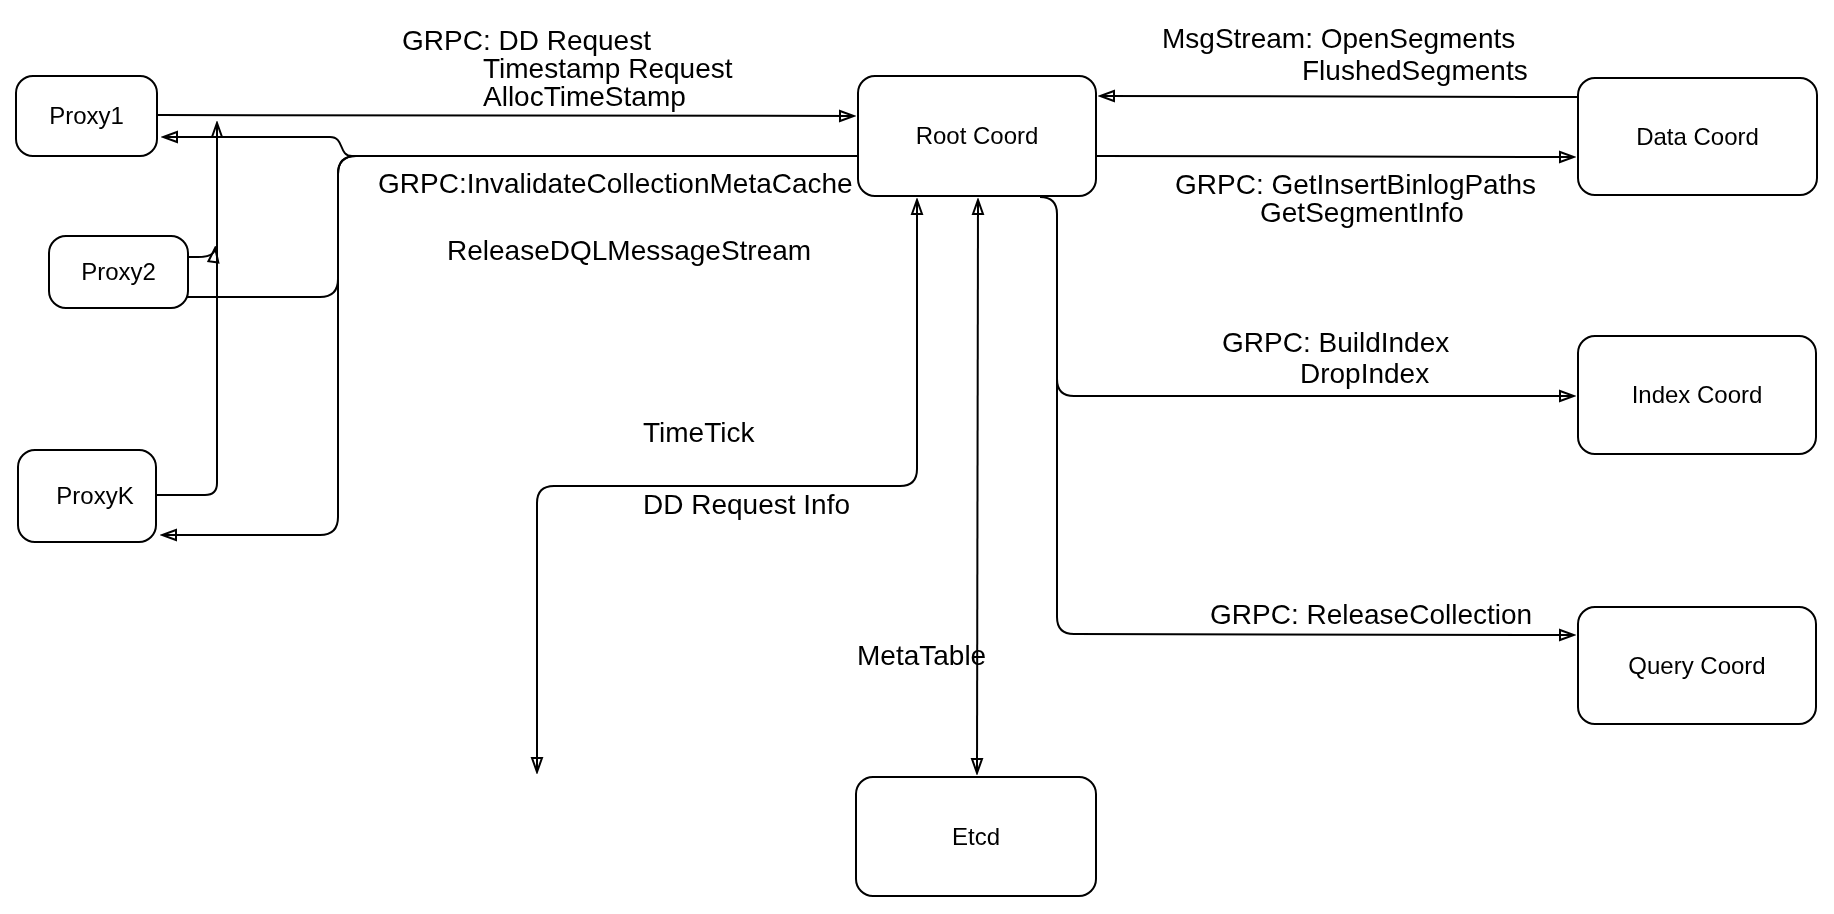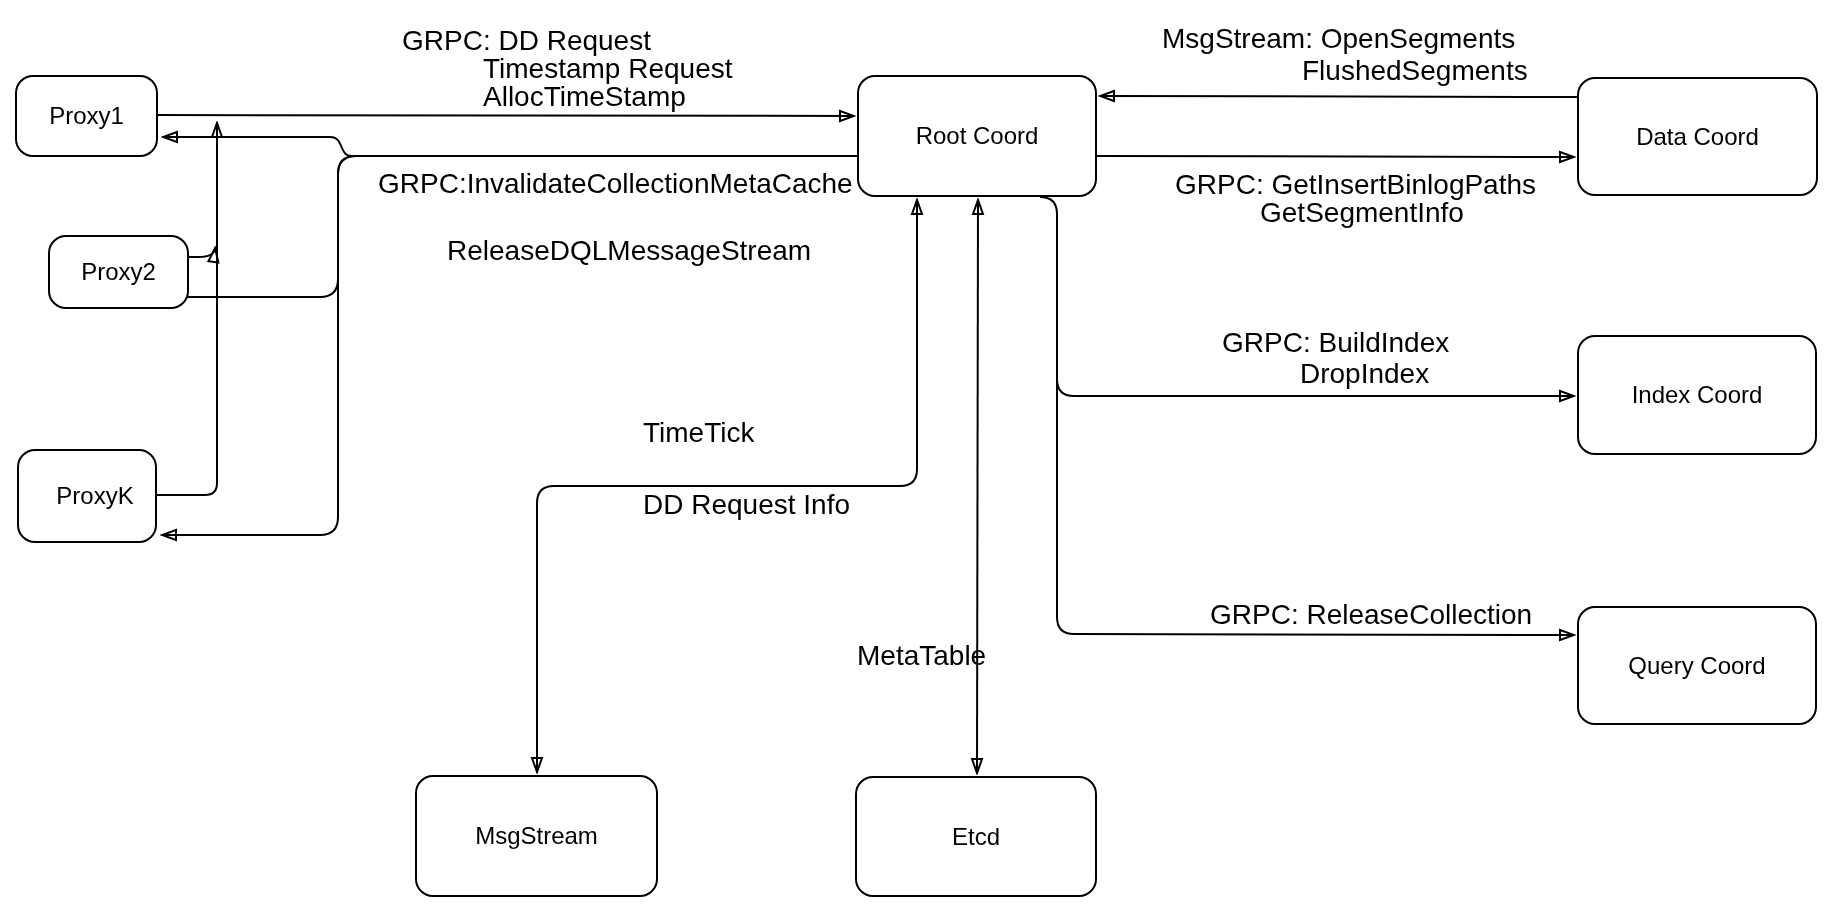--- a/index.html
+++ b/index.html
@@ -80,23 +80,20 @@
   </div>
   <div class="node" style="left:1577px; top:77px; width:241px; height:119px;">
     <span>Data Coord</span>
   </div>
   <div class="node" style="left:1577px; top:335px; width:240px; height:120px;">
     <span>Index Coord</span>
   </div>
   <div class="node" style="left:1577px; top:596px; width:240px; height:119px;margin-top:10px;">
     <span>Query Coord</span>
   </div>
-  <div class="node" style="left:415px; top:775px; width:243px; height:122px;">
-    <span>MsgStream</span>
-  </div>
   <div class="node" style="left:855px; top:776px; width:242px; height:121px;">
     <span>Etcd</span>
   </div>
 
   <div class="edge-label" style="left:402px; top:27px;">GRPC: DD Request</div>
   <div class="edge-label" style="left:483px; top:55px;text-align:right;">Timestamp Request</div>
   <div class="edge-label" style="left:483px; top:83px;">AllocTimeStamp</div>
   <div class="edge-label" style="left:378px; top:170px;">GRPC:InvalidateCollectionMetaCache</div>
   <div class="edge-label" style="left:447px; top:198px;margin-top:39px;">ReleaseDQLMessageStream</div>
   <div class="edge-label" style="left:1162px; top:25px;">MsgStream: OpenSegments</div>

